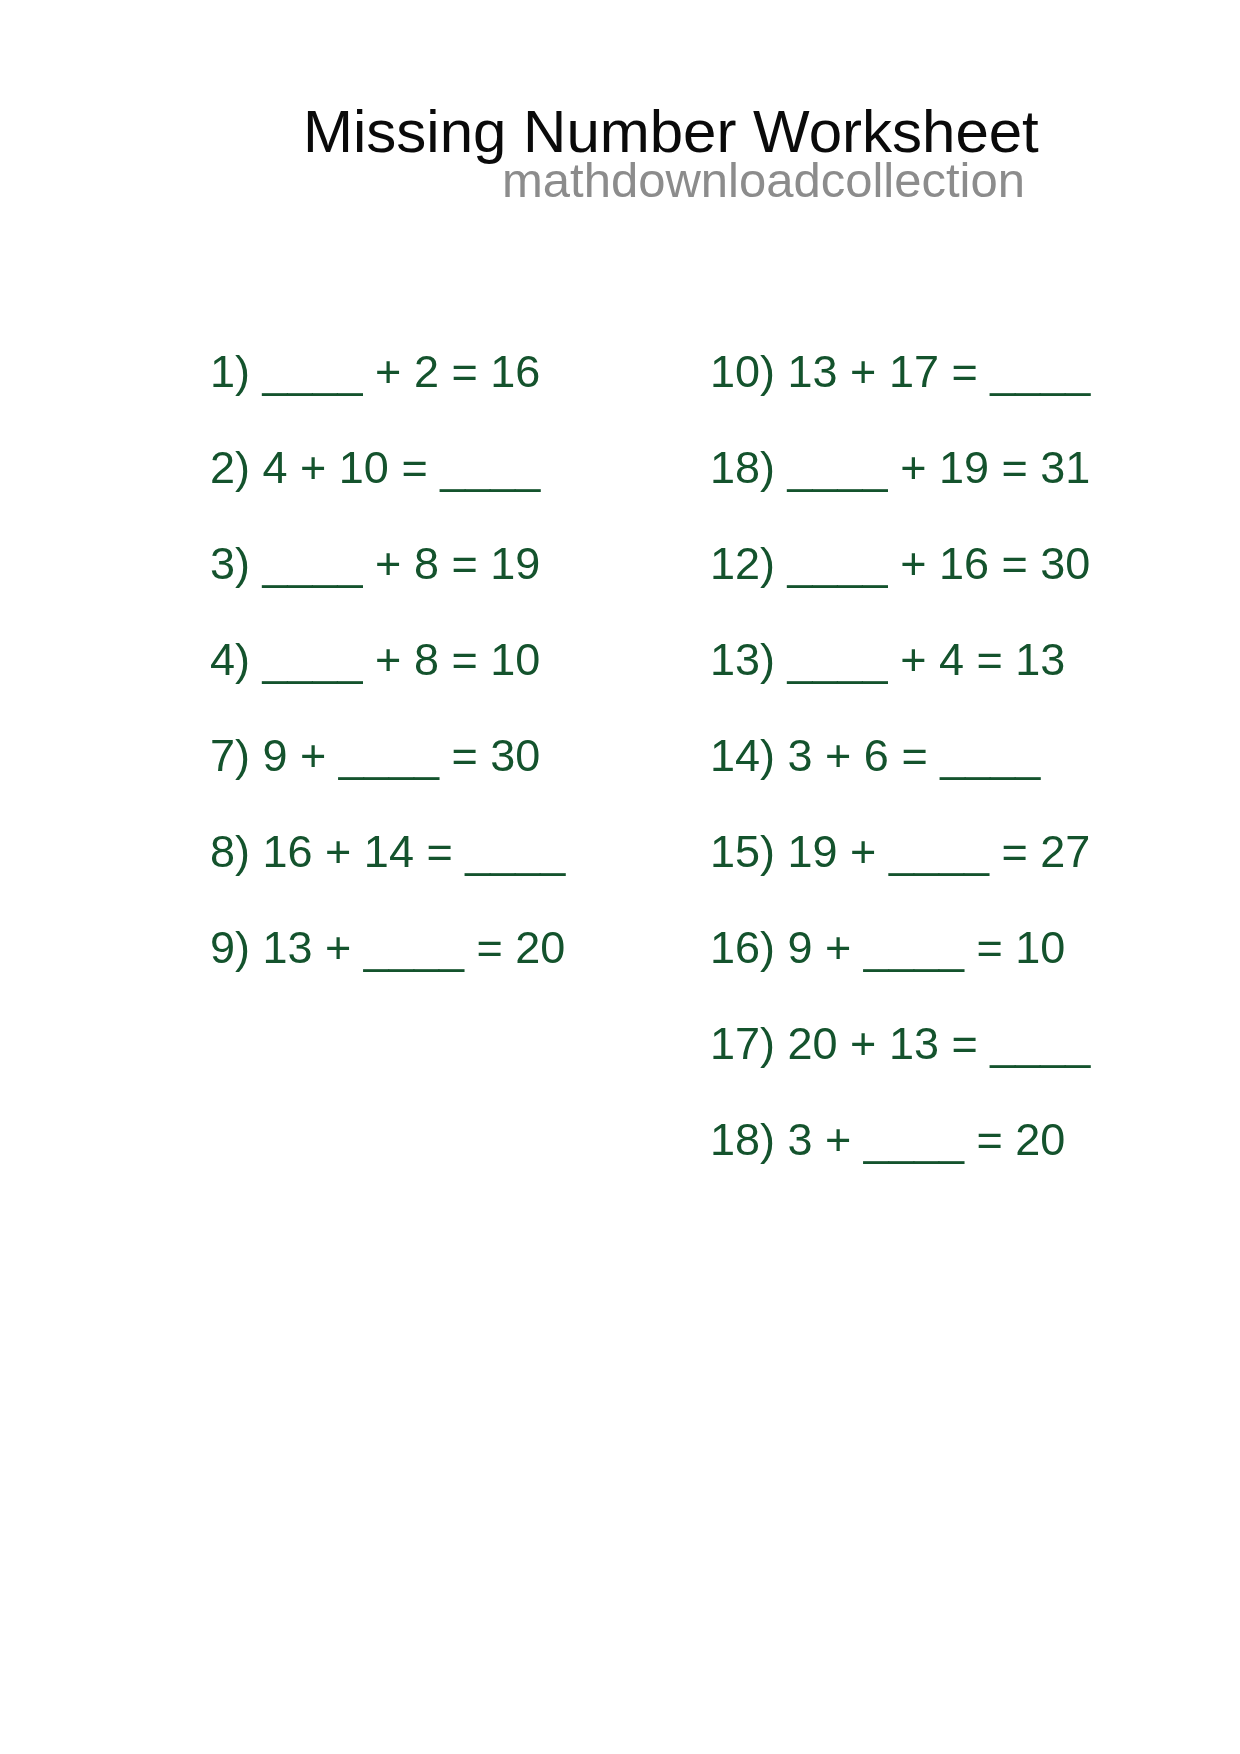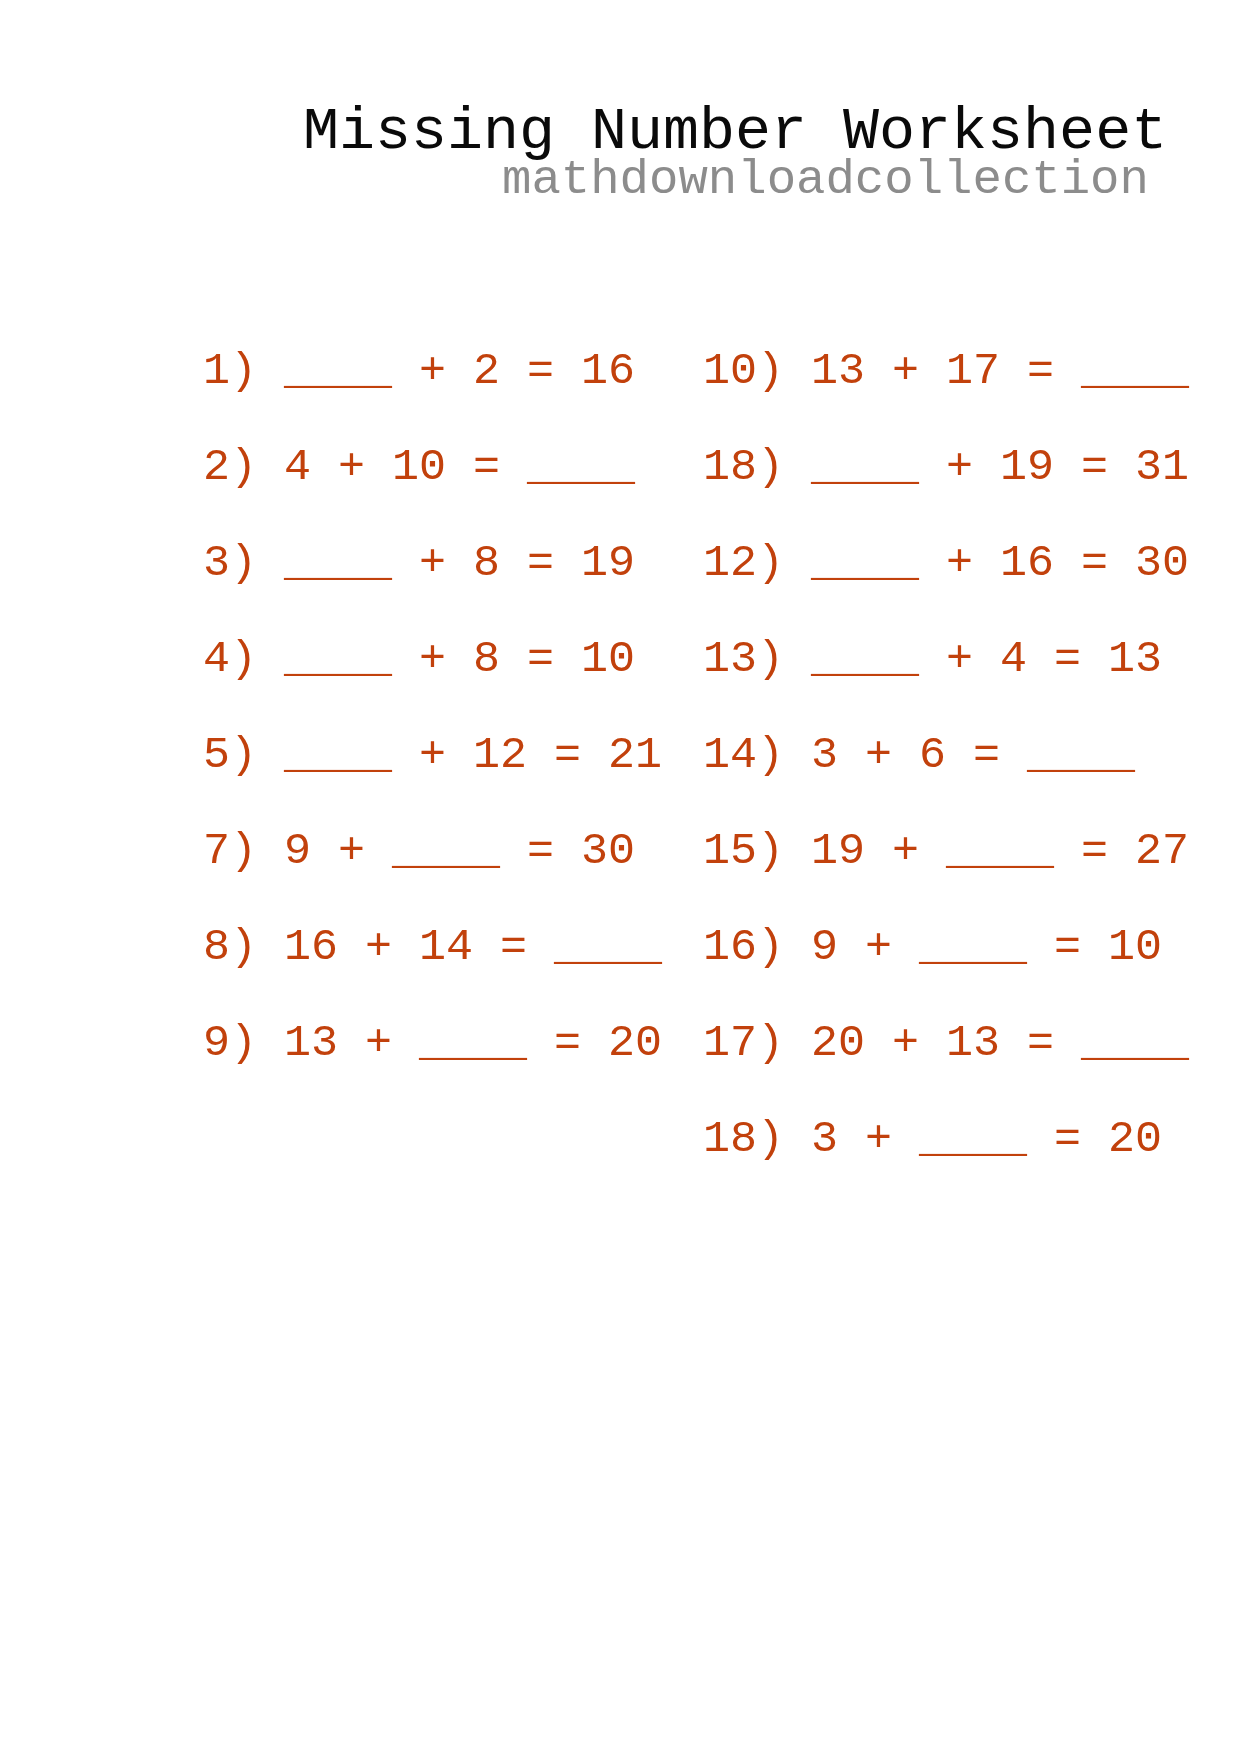--- a/index.html
+++ b/index.html
@@ -5,21 +5,21 @@
   html, body {
     margin: 0;
     padding: 0;
     background: #ffffff;
   }
   .page {
     position: relative;
     width: 1240px;
     height: 1754px;
     background: #ffffff;
-    font-family: Liberation Mono, monospace;
+    font-family: Liberation Sans, sans-serif;
     color: #000000;
     overflow: hidden;
   }
   .title {
     position: absolute;
     left: 303px;
     top: 102px;
     font-size: 60px;
     line-height: 1;
     white-space: nowrap;
@@ -33,40 +33,40 @@
     line-height: 1;
     white-space: nowrap;
     color: #8c8c8c;
   }
   .column {
     position: absolute;
     top: 324px;
     font-size: 45px;
     line-height: 96px;
     white-space: nowrap;
-    color: #c2410c;
+    color: #14532d;
+    margin-left: 7px;
   }
   .column-left  { left: 203px; }
   .column-right { left: 703px; }
   .problem-row { height: 96px; }
 </style>
 </head>
 <body>
 
 <div class="page">
 
   <div class="title">Missing Number Worksheet</div>
   <div class="subtitle">mathdownloadcollection</div>
 
   <div class="column column-left">
     <div class="problem-row">1) ____ + 2 = 16</div>
     <div class="problem-row">2) 4 + 10 = ____</div>
     <div class="problem-row">3) ____ + 8 = 19</div>
     <div class="problem-row">4) ____ + 8 = 10</div>
-    <div class="problem-row">5) ____ + 12 = 21</div>
     <div class="problem-row">7) 9 + ____ = 30</div>
     <div class="problem-row">8) 16 + 14 = ____</div>
     <div class="problem-row">9) 13 + ____ = 20</div>
   </div>
 
   <div class="column column-right">
     <div class="problem-row">10) 13 + 17 = ____</div>
     <div class="problem-row">18) ____ + 19 = 31</div>
     <div class="problem-row">12) ____ + 16 = 30</div>
     <div class="problem-row">13) ____ + 4 = 13</div>

